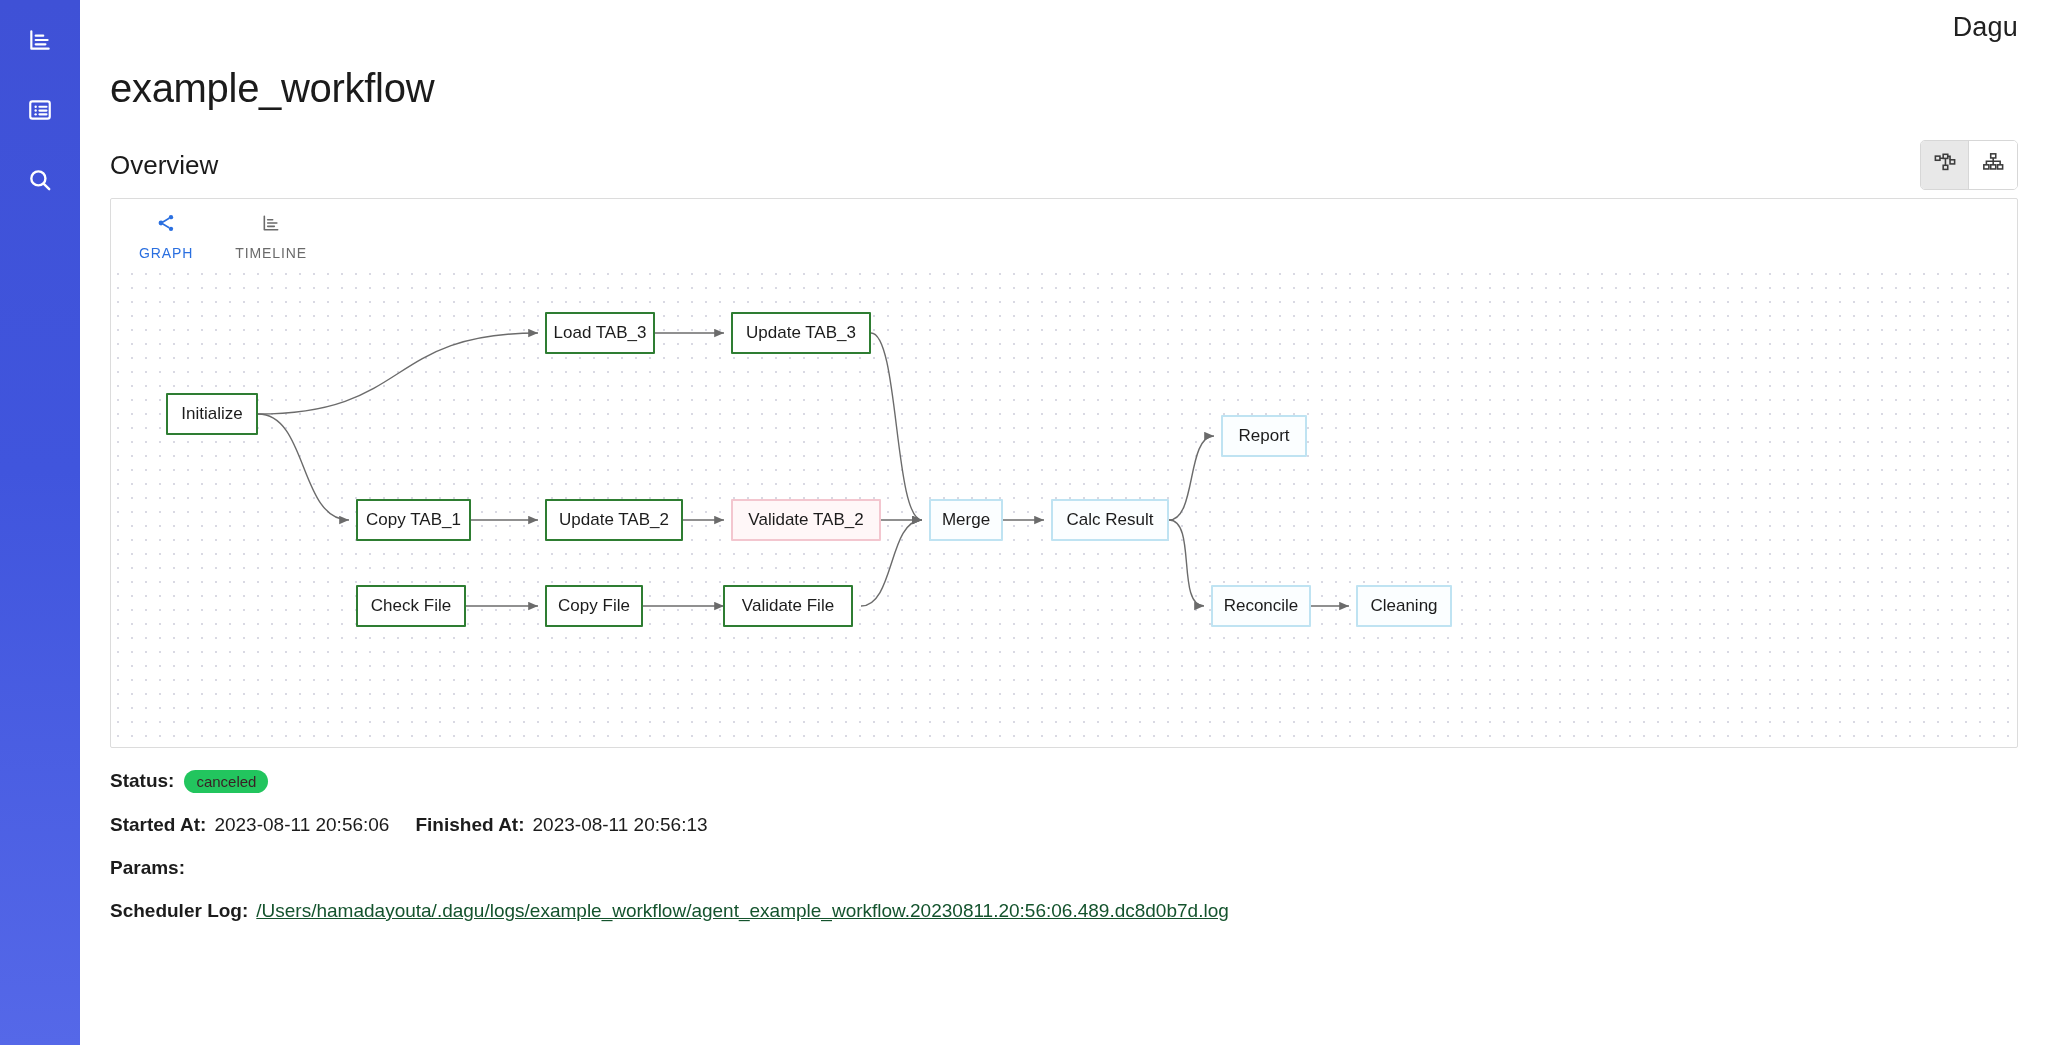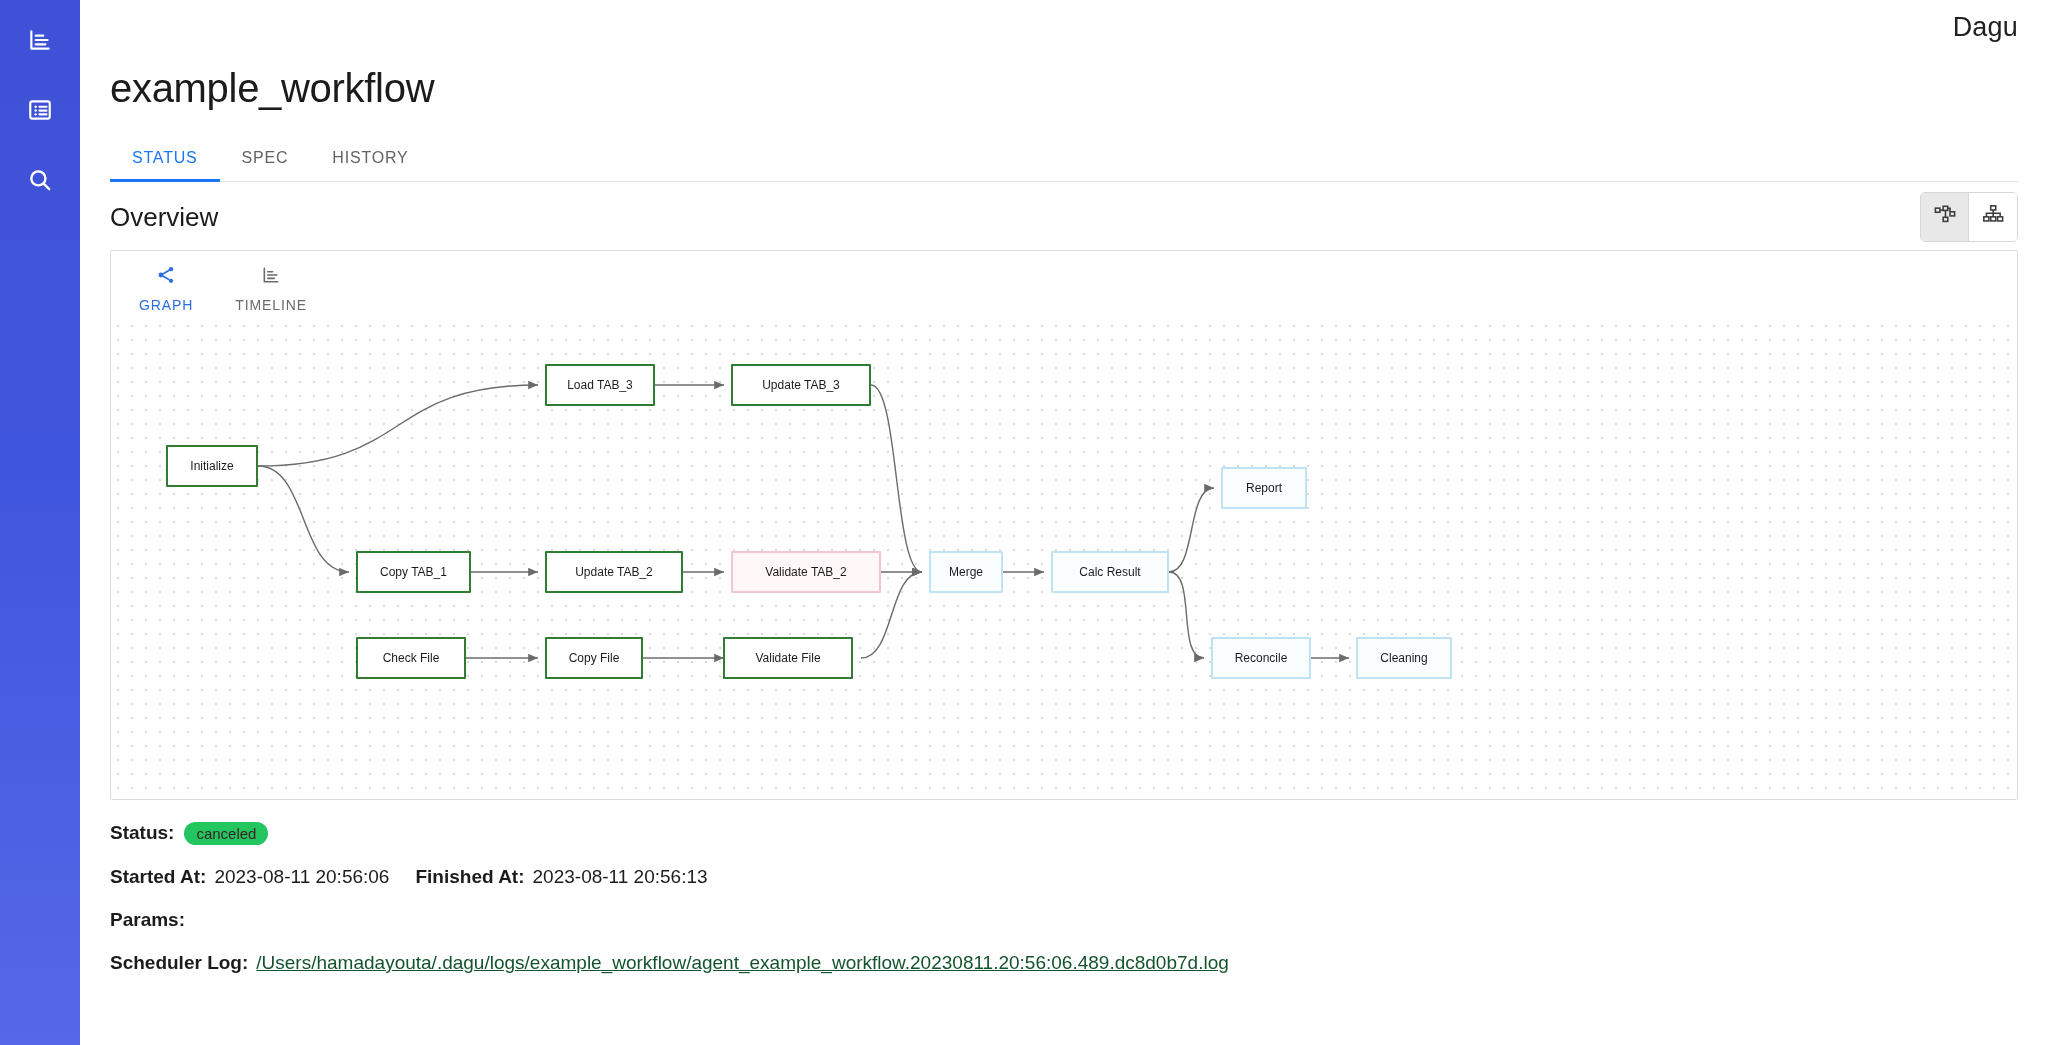--- a/index.html
+++ b/index.html
@@ -97,21 +97,21 @@
   .gtab.active .lbl { color: #2a6fe0; }
 
   .canvas {
     position: absolute; left: 0; top: 68px; right: 0; bottom: 0;
     background-image:
       radial-gradient(#d9d9e3 1px, transparent 1px);
     background-size: 14px 14px;
   }
   .node {
     position: absolute; display: flex; align-items: center; justify-content: center;
-    font-size: 12px; color: #1c1c1c; background: #ffffff;
+    font-size: 17px; color: #1c1c1c; background: #ffffff;
     border: 2px solid #2e7d32; border-radius: 1px; white-space: nowrap; cursor: pointer;
     font-family: "Liberation Sans", sans-serif;
   }
   .node.success { border-color: #2e7d32; background: #ffffff; }
   .node.pending { border-color: #bfe3f2; background: #fbfeff; }
   .node.canceled { border-color: #f3c6cf; background: #fff7f8; }
 
   
   .status-block { margin: 22px 30px 0 30px; font-size: 19px; color: #1c1c1c; }
   .sline { margin-bottom: 21px; display: flex; align-items: flex-start; flex-wrap: wrap; gap: 0; }
@@ -167,25 +167,20 @@
 
     <div class="topbar">
       <div class="brand">Dagu</div>
     </div>
 
     <div class="titlerow">
       <div class="page-title">example_workflow</div>
 
     </div>
 
-    <div class="tabs">
-      <div class="tab active">STATUS</div>
-      <div class="tab">SPEC</div>
-      <div class="tab">HISTORY</div>
-    </div>
 
     <div class="overview-row">
       <div class="overview-title">Overview</div>
       <div class="layout-toggle">
         <div class="layout-btn selected">
           <span>
             <svg width="22" height="22" viewBox="0 0 24 24" fill="none" stroke="#3c3c3c" stroke-width="1.7">
               <rect x="1.5" y="4.5" width="5" height="4.5"></rect>
               <rect x="10" y="2.5" width="5" height="4.5"></rect>
               <rect x="17.5" y="8.5" width="5" height="4.5"></rect>

